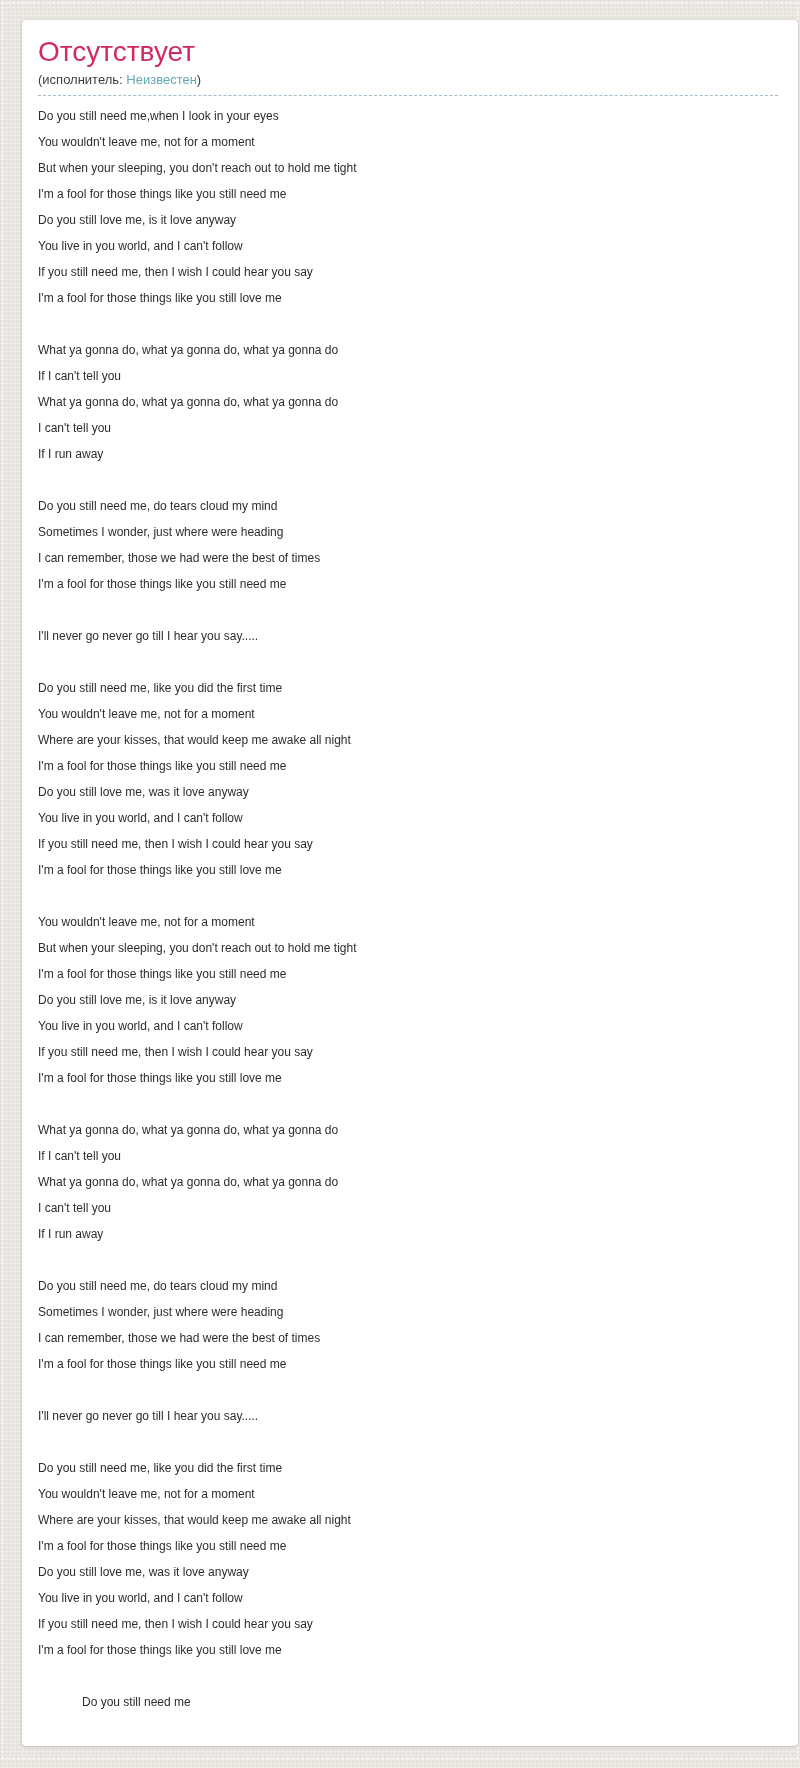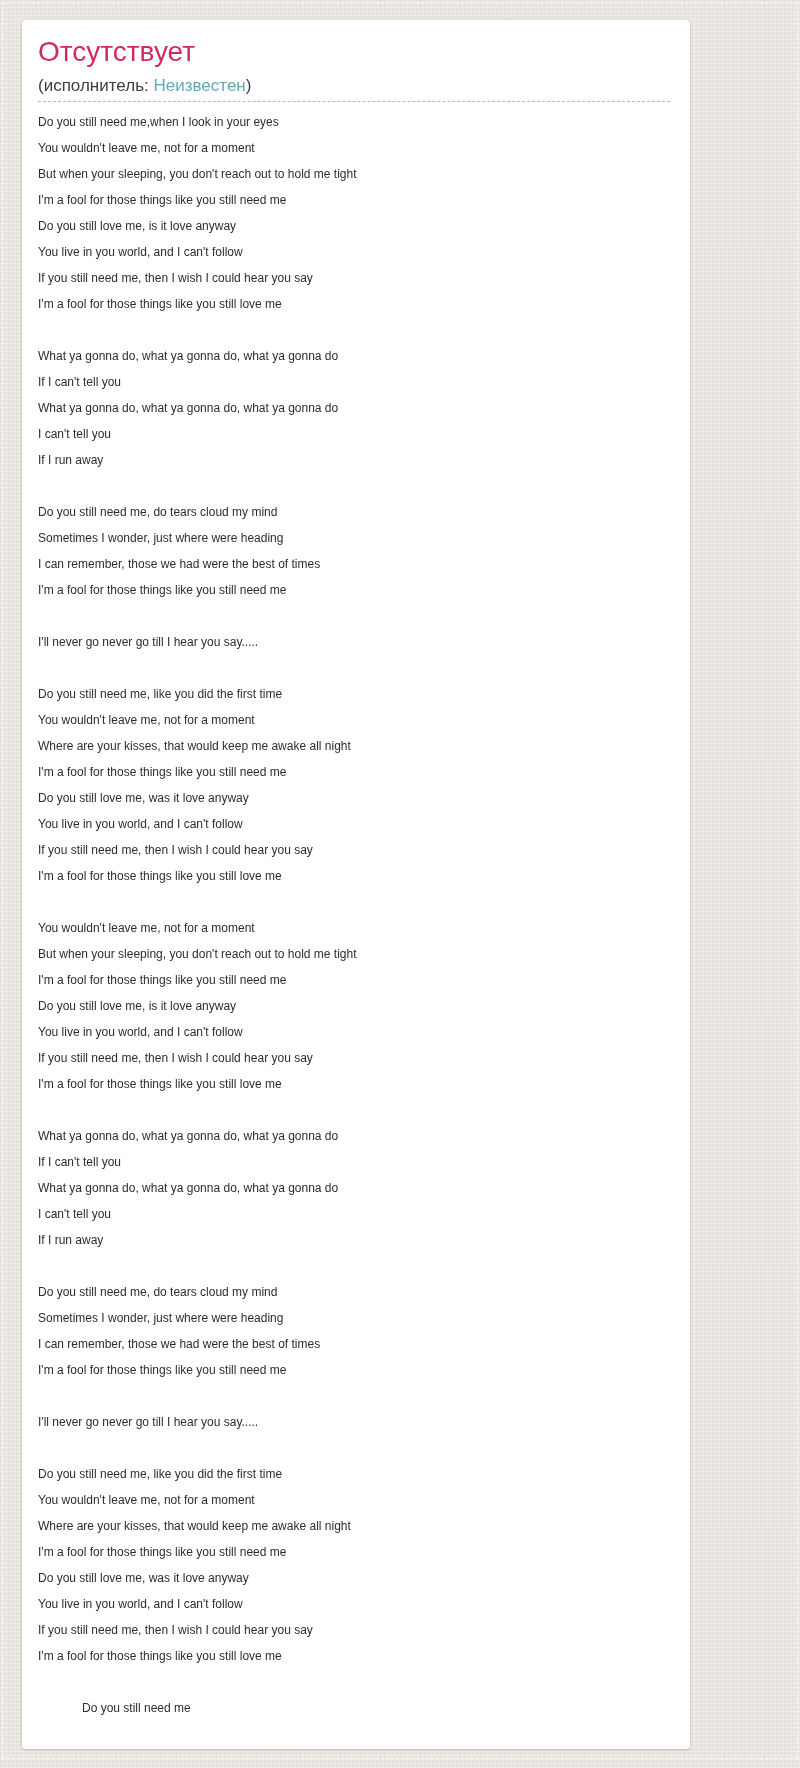--- a/index.html
+++ b/index.html
@@ -25,39 +25,39 @@
   }
   .bg-frame{
     position:absolute;
     left:2px; right:2px; top:2px; bottom:9px;
     border:1px dashed rgba(255,255,255,.9);
     pointer-events:none;
   }
   .card{
     position:relative;
     margin:20px 22px 22px 22px;
-    width:668px;
+    width:776px;
     min-height:1726px;
     background:#ffffff;
     border-radius:4px;
     box-shadow:0 1px 3px rgba(0,0,0,.16), 0 0 0 1px rgba(0,0,0,.03);
     padding:15px 20px 28px 16px;
   }
   .song-title{
     font-size:28px;
     line-height:33px;
     font-weight:400;
     color:var(--accent);
     letter-spacing:0;
   }
   .artist-line{
-    font-size:17px;
+    font-size:13px;
     line-height:22px;
     color:var(--subtext);
-    margin-top:7px;
+    margin-top:1px;
   }
   .artist-line a{
     color:var(--link);
     text-decoration:none;
     cursor:pointer;
   }
   .header{
     border-bottom:1px dashed var(--separator);
     padding-bottom:4px;
   }

